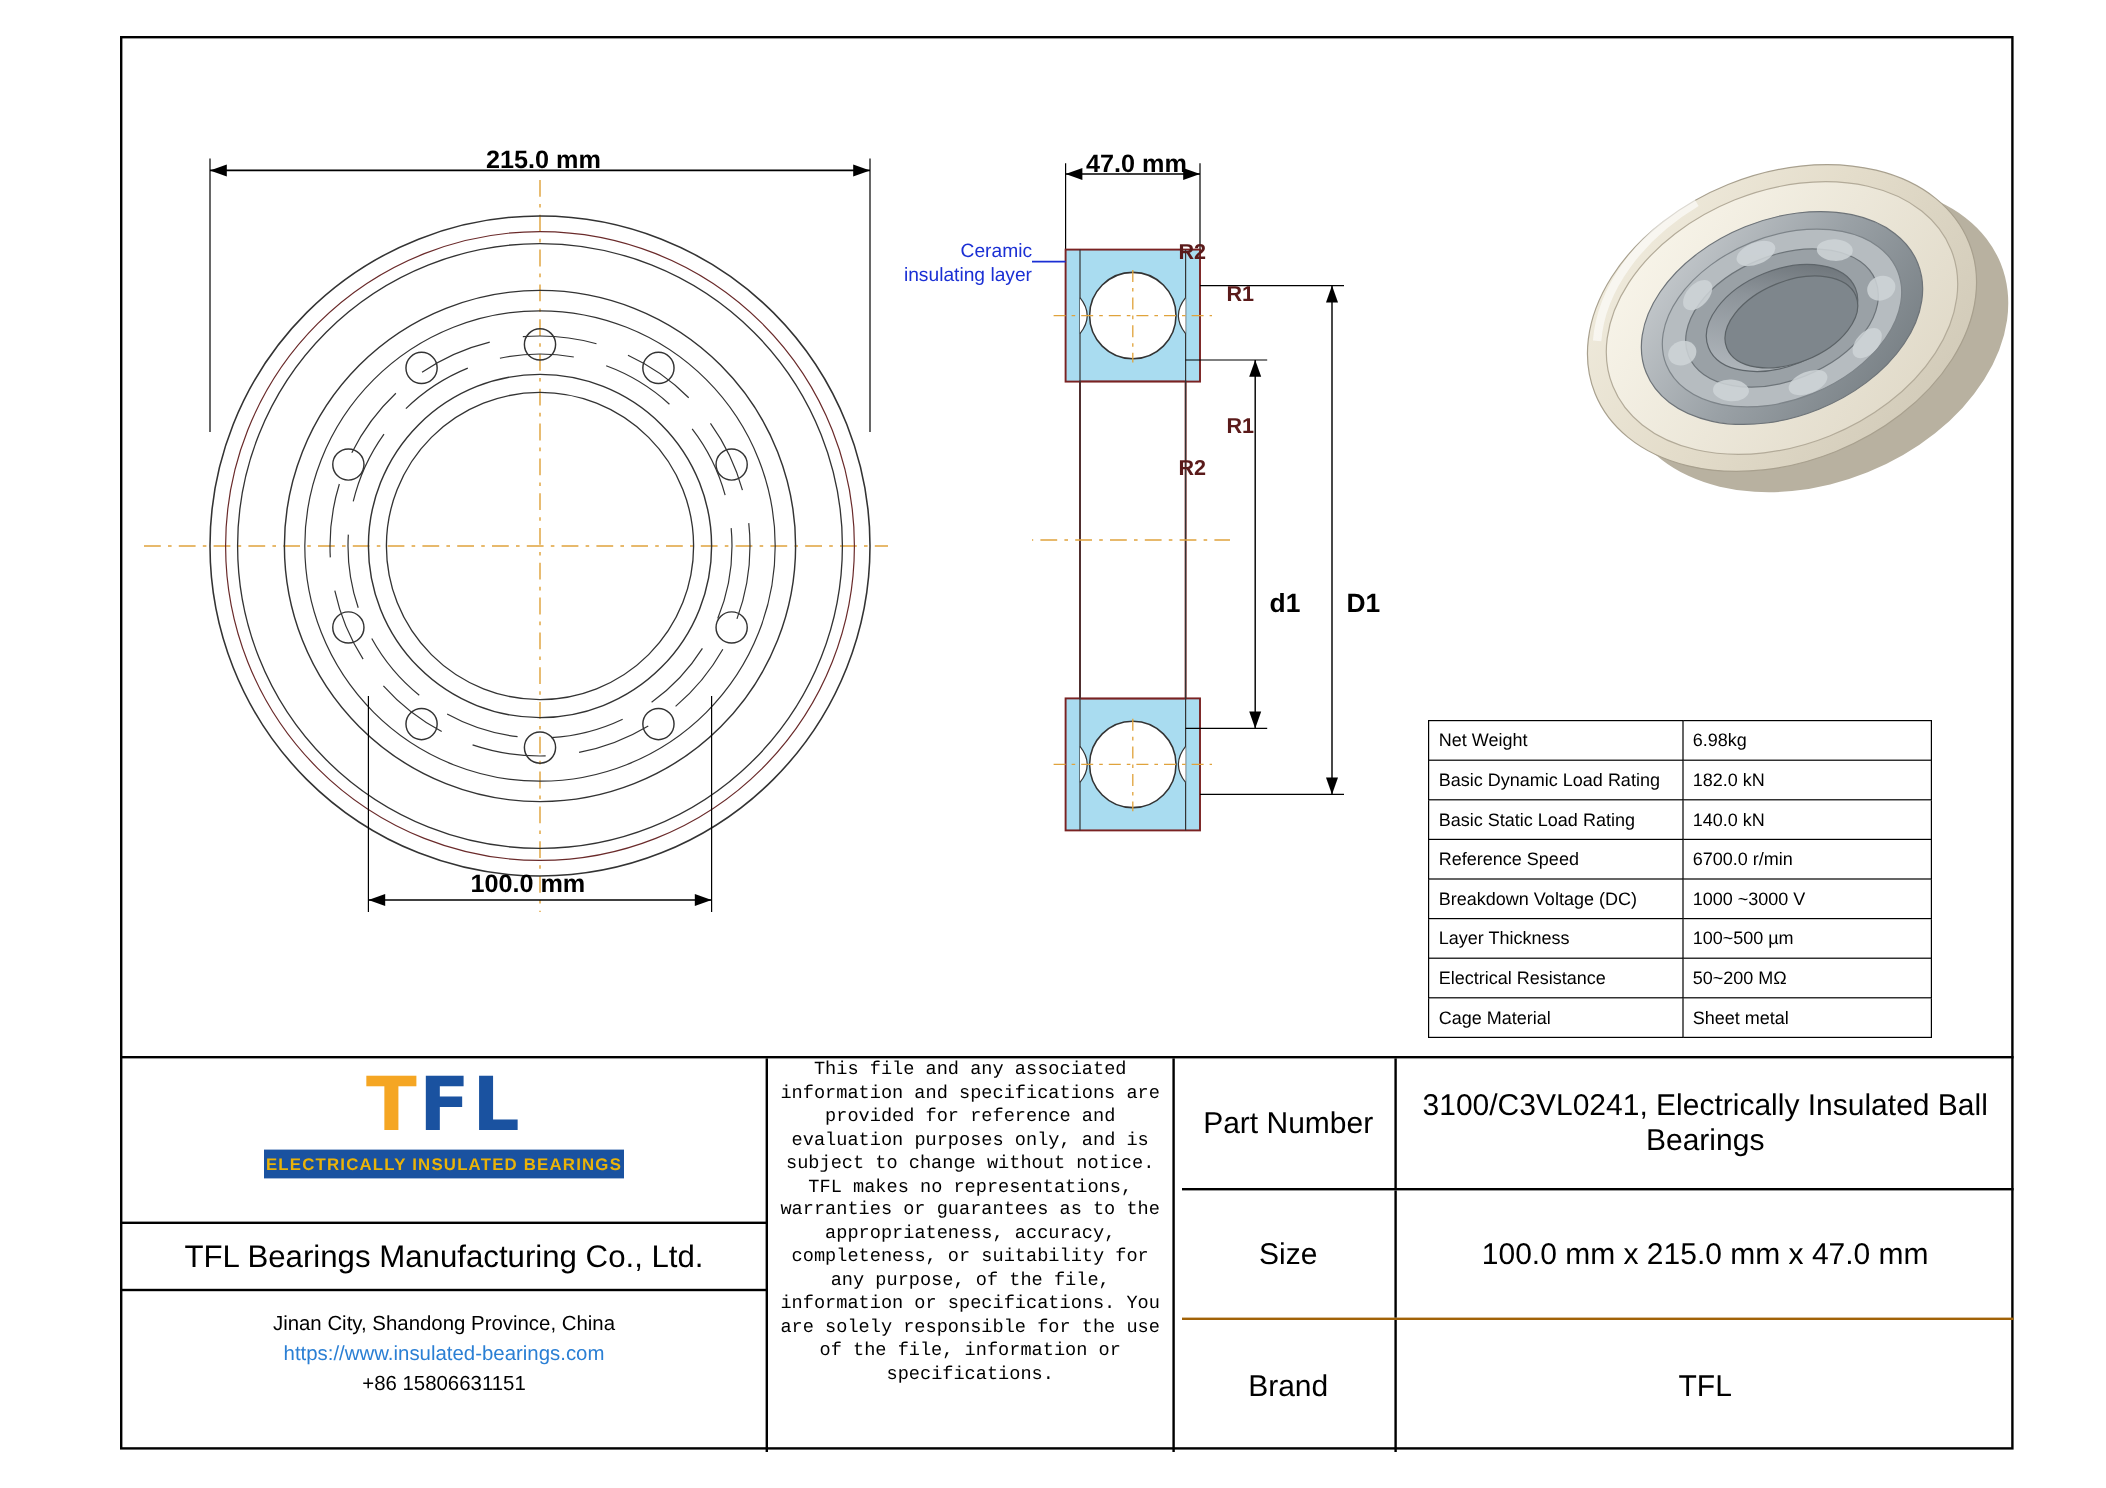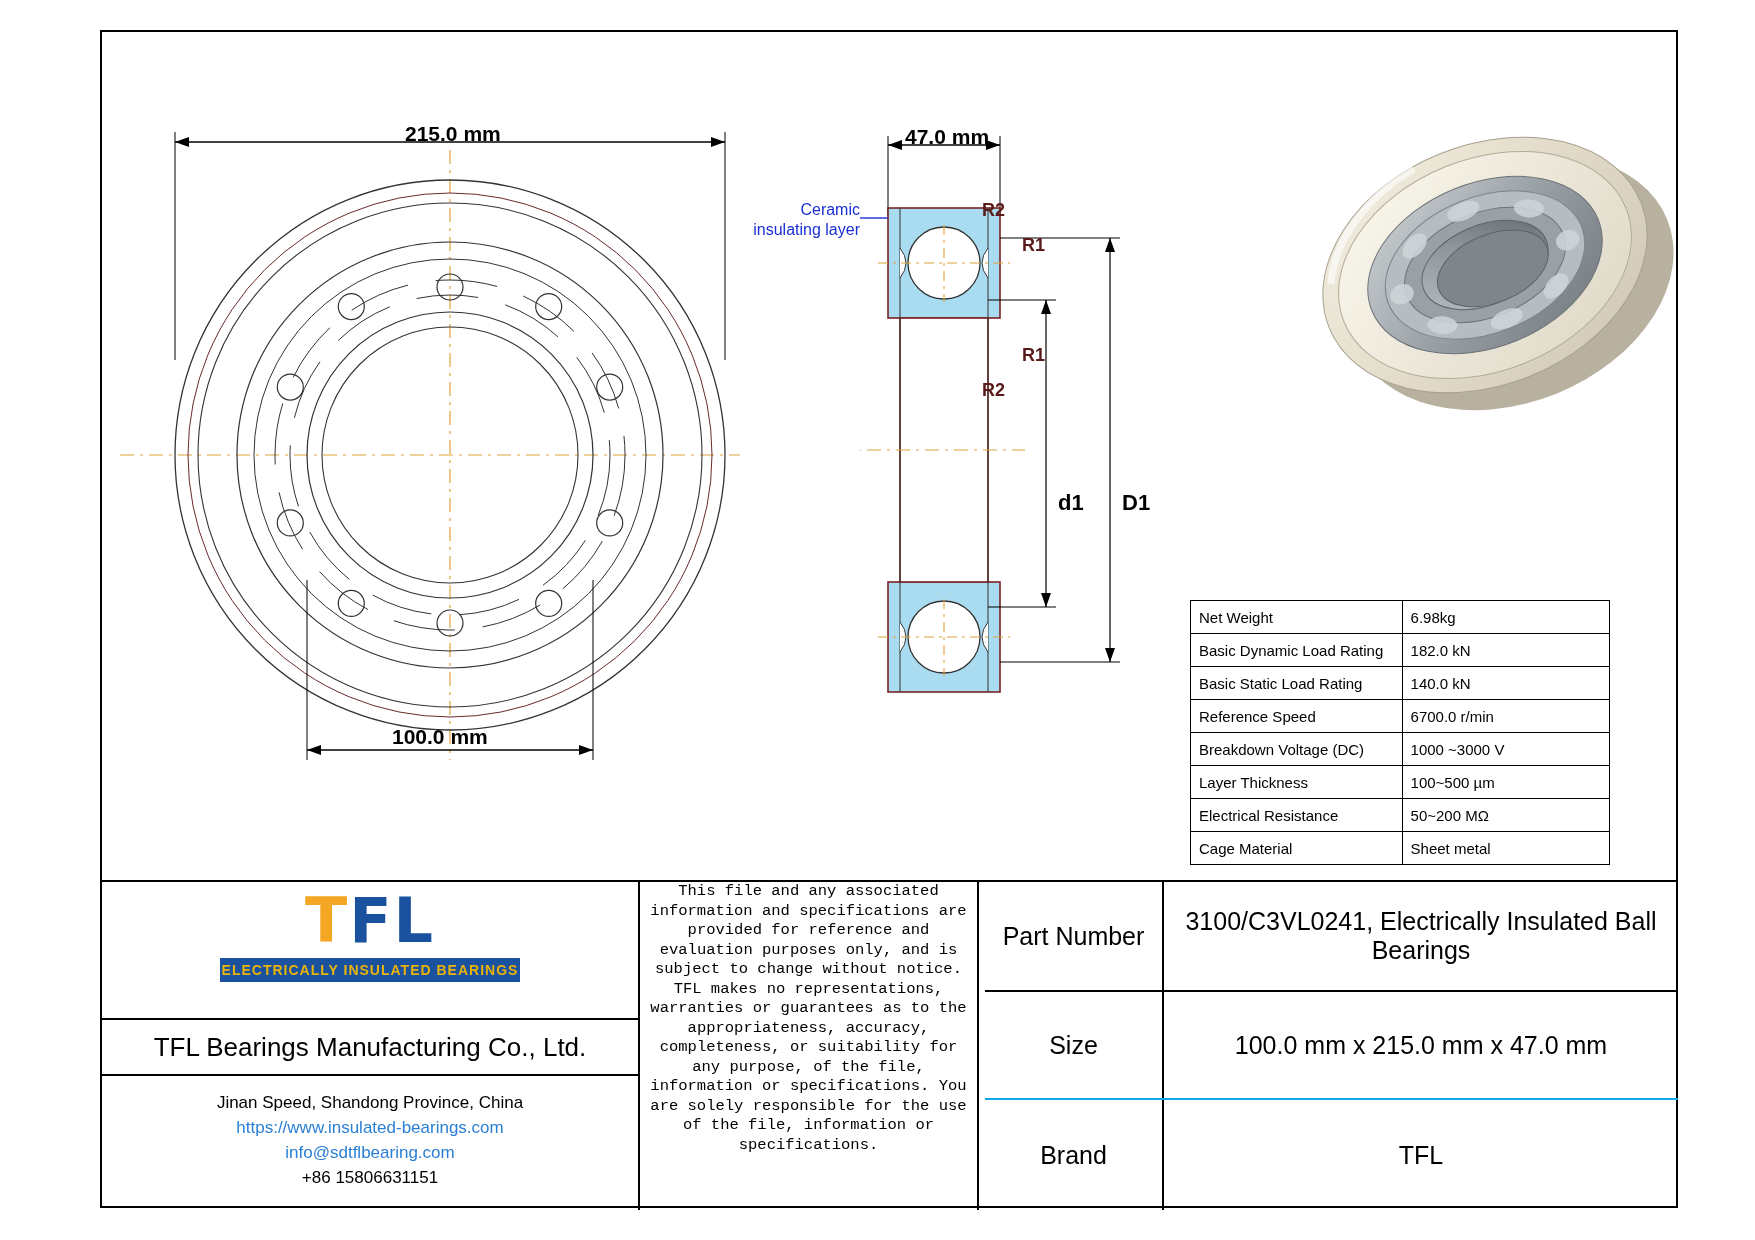--- a/index.html
+++ b/index.html
@@ -254,37 +254,36 @@
       <div class="logo-wrap">
         <div class="logo-tfl">
           <span class="logo-t">T</span><span class="logo-f">F</span><span class="logo-l">L</span>
         </div>
         <div class="logo-bar">ELECTRICALLY INSULATED BEARINGS</div>
       </div>
       <div class="divider-h" style="top:136px;"></div>
       <div class="company">TFL Bearings Manufacturing Co., Ltd.</div>
       <div class="divider-h" style="top:192px;"></div>
       <div class="addr">
-        <div>Jinan Speed, Shandong Province, China</div>
+        <div>Jinan City, Shandong Province, China</div>
         <div><a href="#">https://www.insulated-bearings.com</a></div>
-        <div><a href="#">info@sdtflbearing.com</a></div>
         <div>+86 15806631151</div>
       </div>
     </div>
 
     <div class="tb-col2">
       <div class="disclaimer">This file and any associated information and specifications are provided for reference and evaluation purposes only, and is subject to change without notice. TFL makes no representations, warranties or guarantees as to the appropriateness, accuracy, completeness, or suitability for any purpose, of the file, information or specifications.  You are solely responsible for the use of the file, information or specifications.</div>
     </div>
 
     <div class="tb-col3">
       <div class="tb-row" style="top:0;height:110px;border-bottom:2px solid #000;">
         <div class="tb-label">Part Number</div>
         <div class="tb-value">3100/C3VL0241, Electrically Insulated Ball Bearings</div>
       </div>
-      <div class="tb-row" style="top:110px;height:108px;border-bottom:2px solid #0ea5e9;">
+      <div class="tb-row" style="top:110px;height:108px;border-bottom:2px solid #a16207;">
         <div class="tb-label">Size</div>
         <div class="tb-value">100.0 mm x 215.0 mm x 47.0 mm</div>
       </div>
       <div class="tb-row" style="top:218px;height:110px;">
         <div class="tb-label">Brand</div>
         <div class="tb-value">TFL</div>
       </div>
     </div>
   </div>
 </div>

